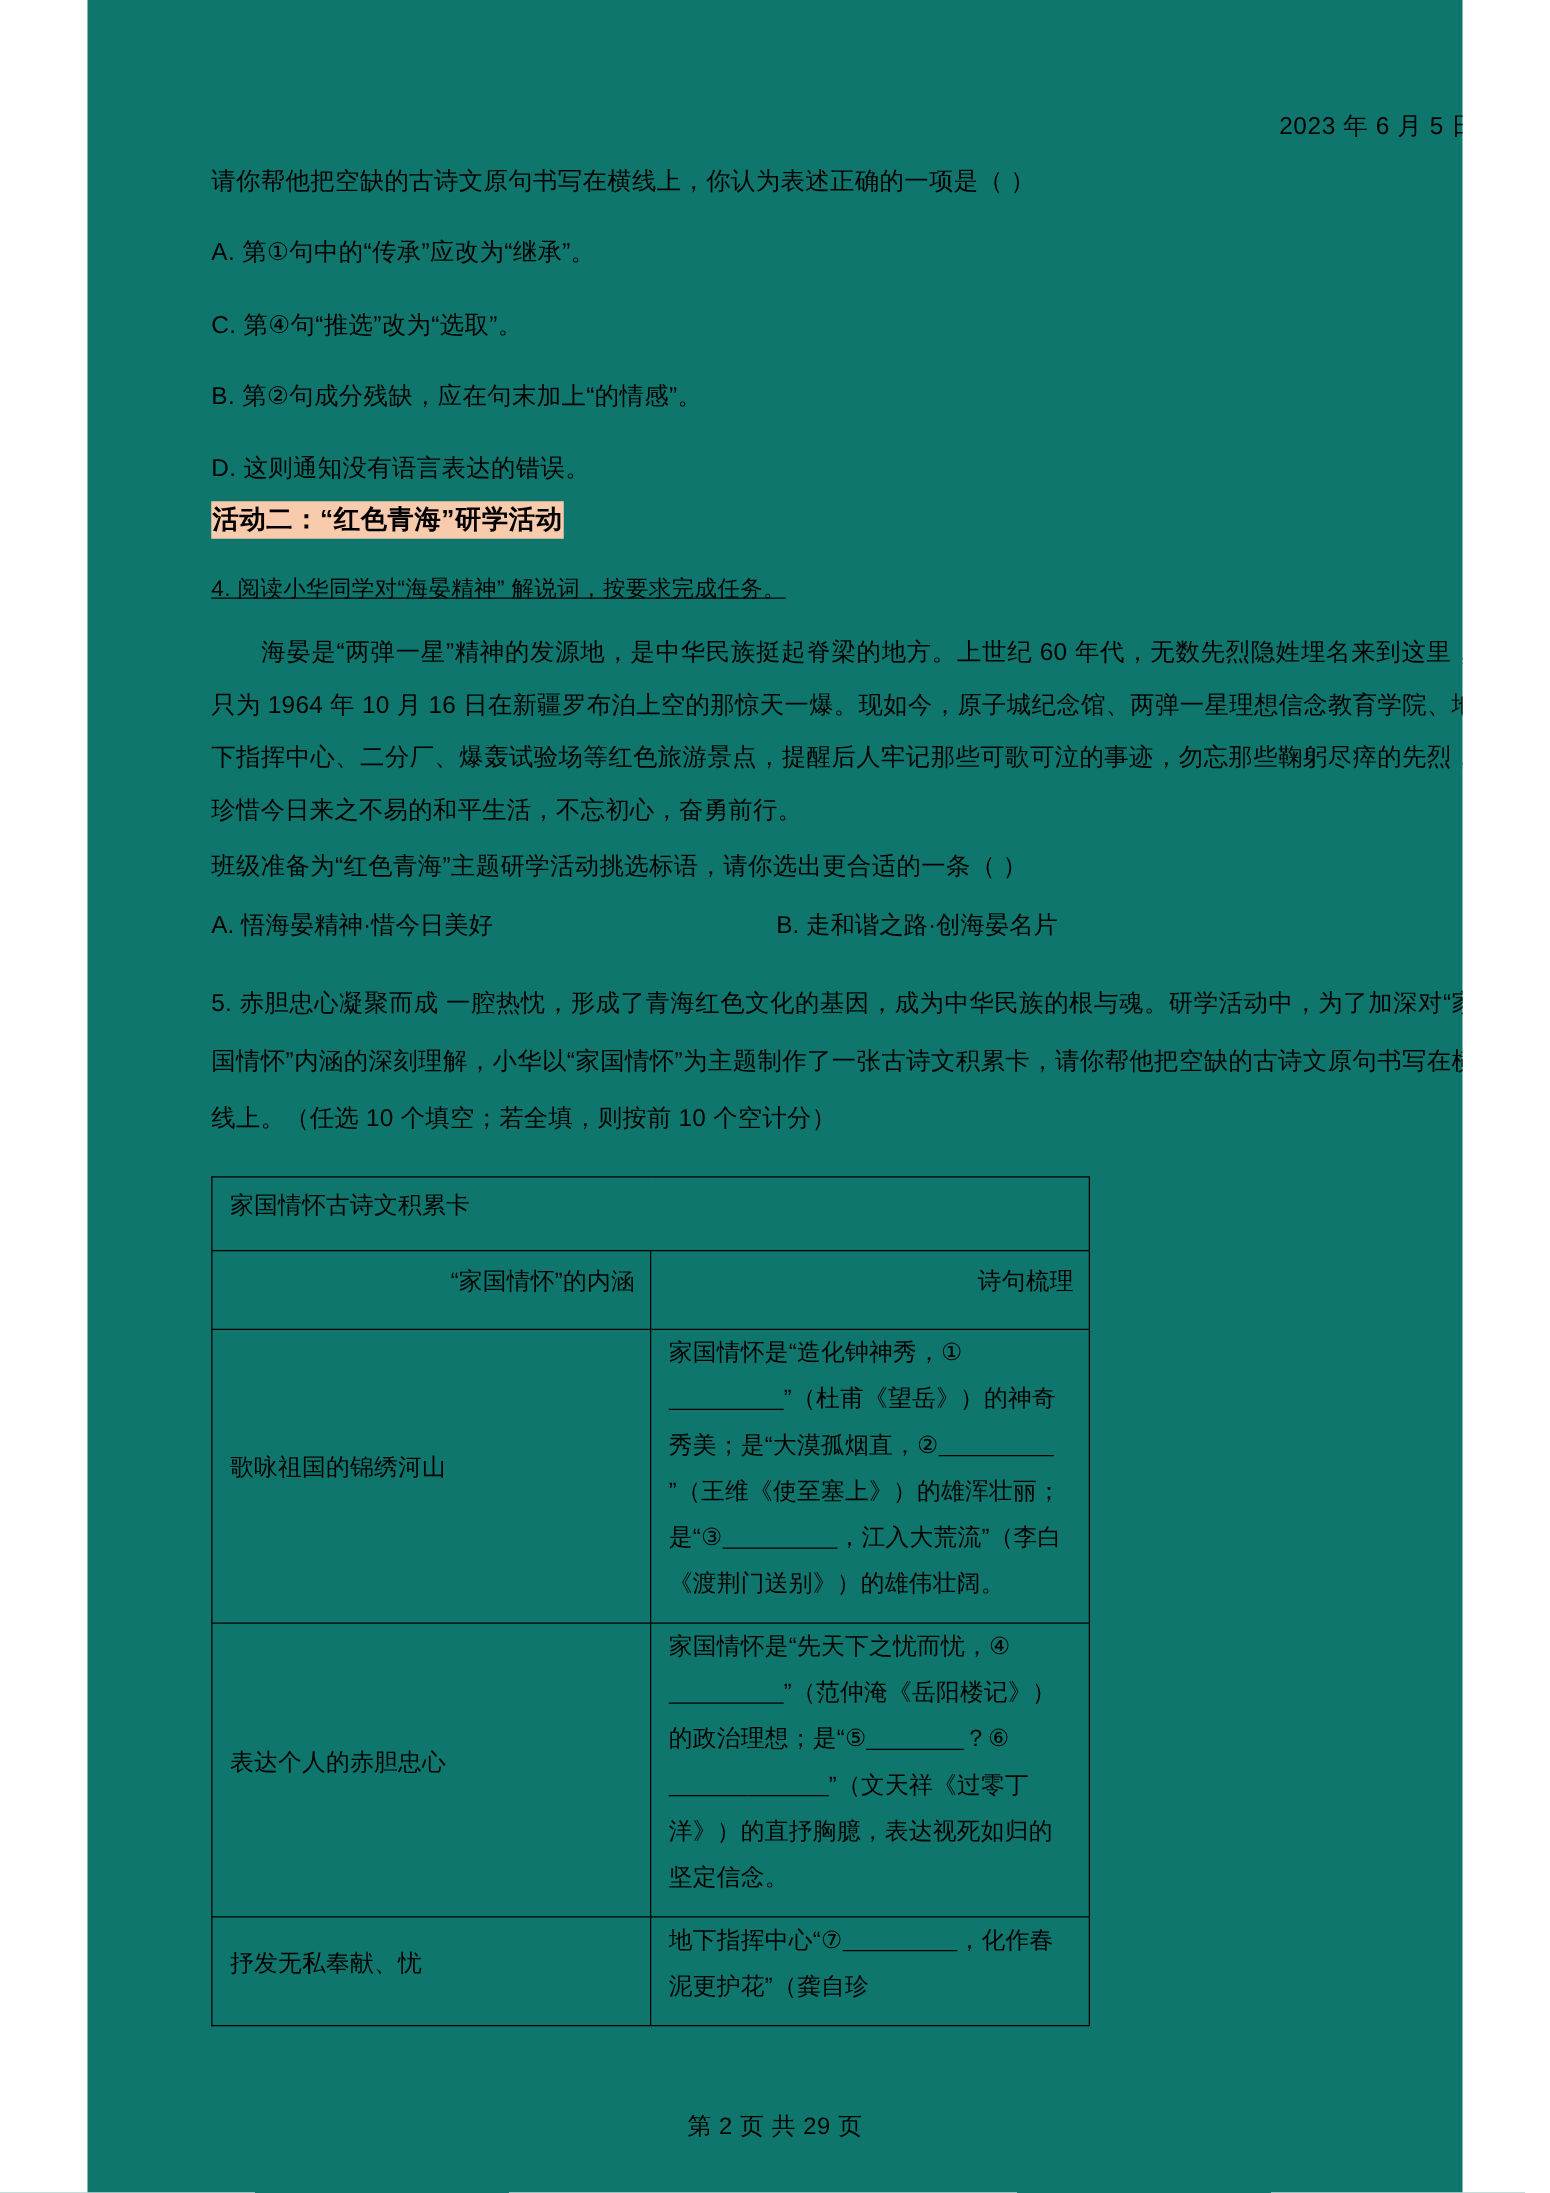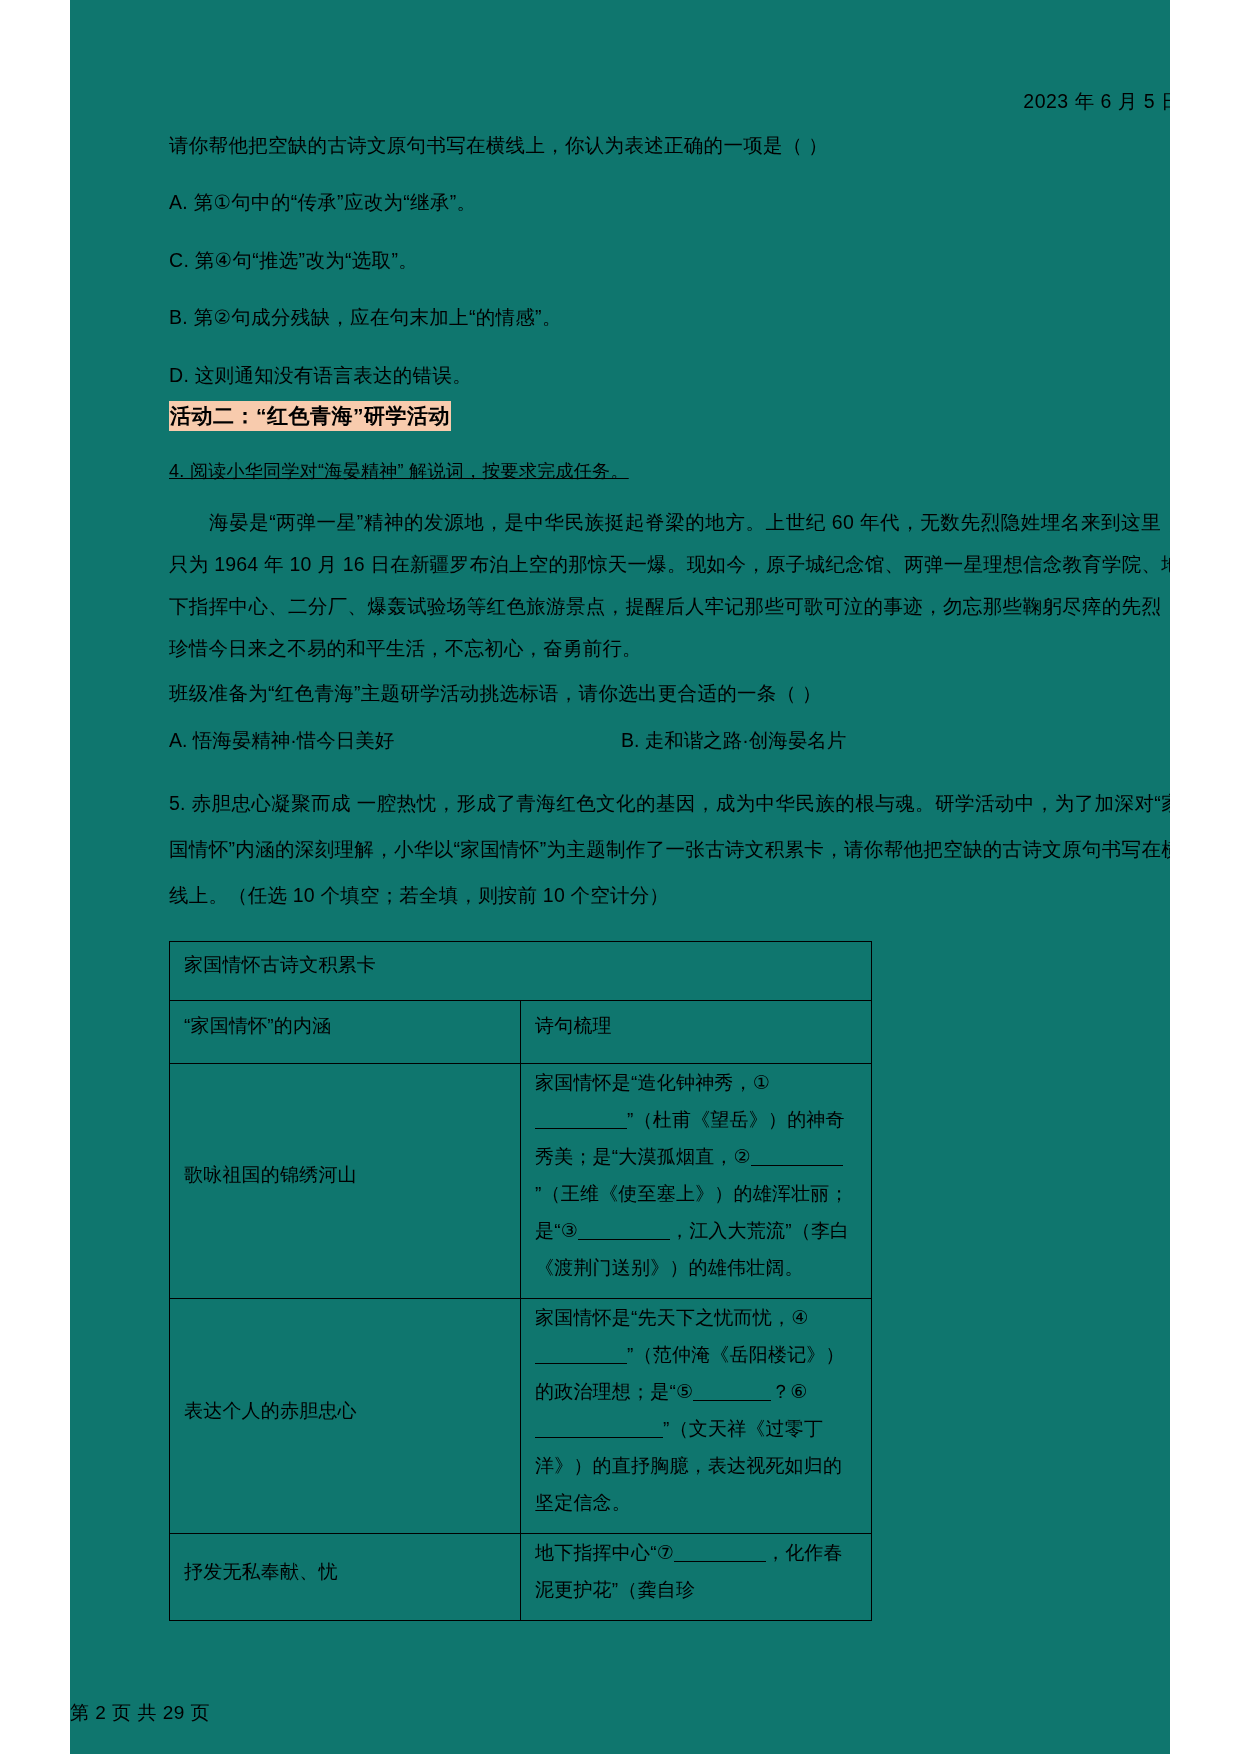--- a/index.html
+++ b/index.html
@@ -120,38 +120,40 @@
   }
   td.card-title {
     height: 46px;
     vertical-align: middle;
   }
   td.col-a {
     width: 196px;
   }
   td.head-cell {
     height: 50px;
+    text-align: right;
   }
   .blank {
     display: inline-block;
     border-bottom: 1.4px solid #000;
     width: 92px;
     vertical-align: -3px;
   }
   .blank.sm {
     width: 78px;
   }
   .blank.xs {
     width: 64px;
   }
   .footer {
     position: absolute;
     left: 0;
-    bottom: 28px;
+    bottom: 40px;
     width: 100%;
+    text-align: center;
     font-size: 19px;
     letter-spacing: 0.5px;
   }
 </style>
 </head>
 <body>
 
 <div class="page">
 
   <div class="content">

